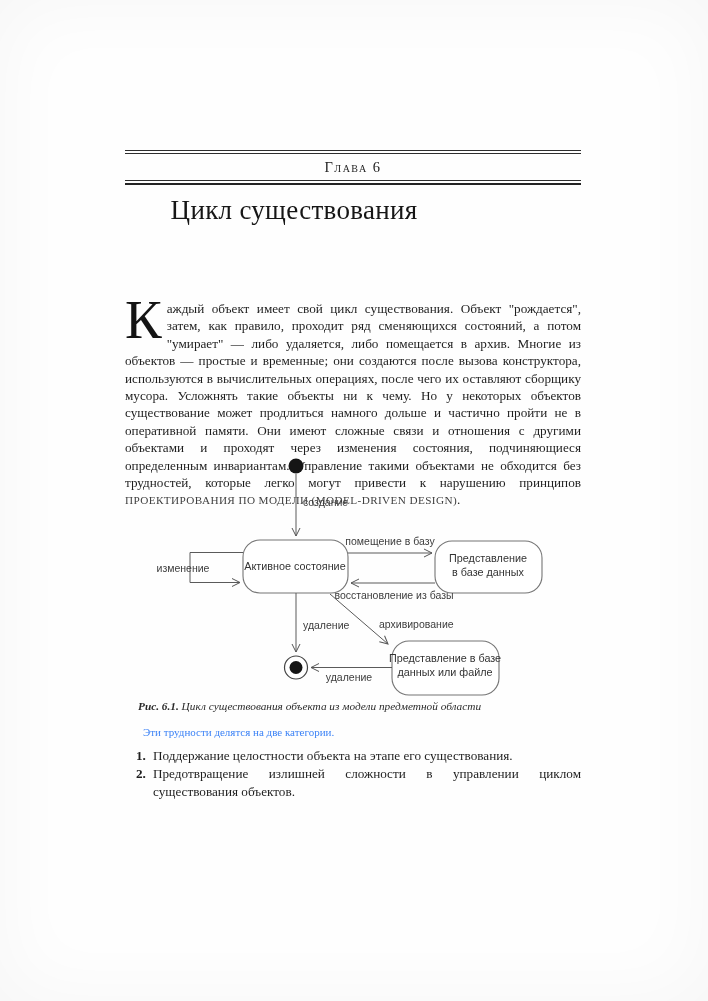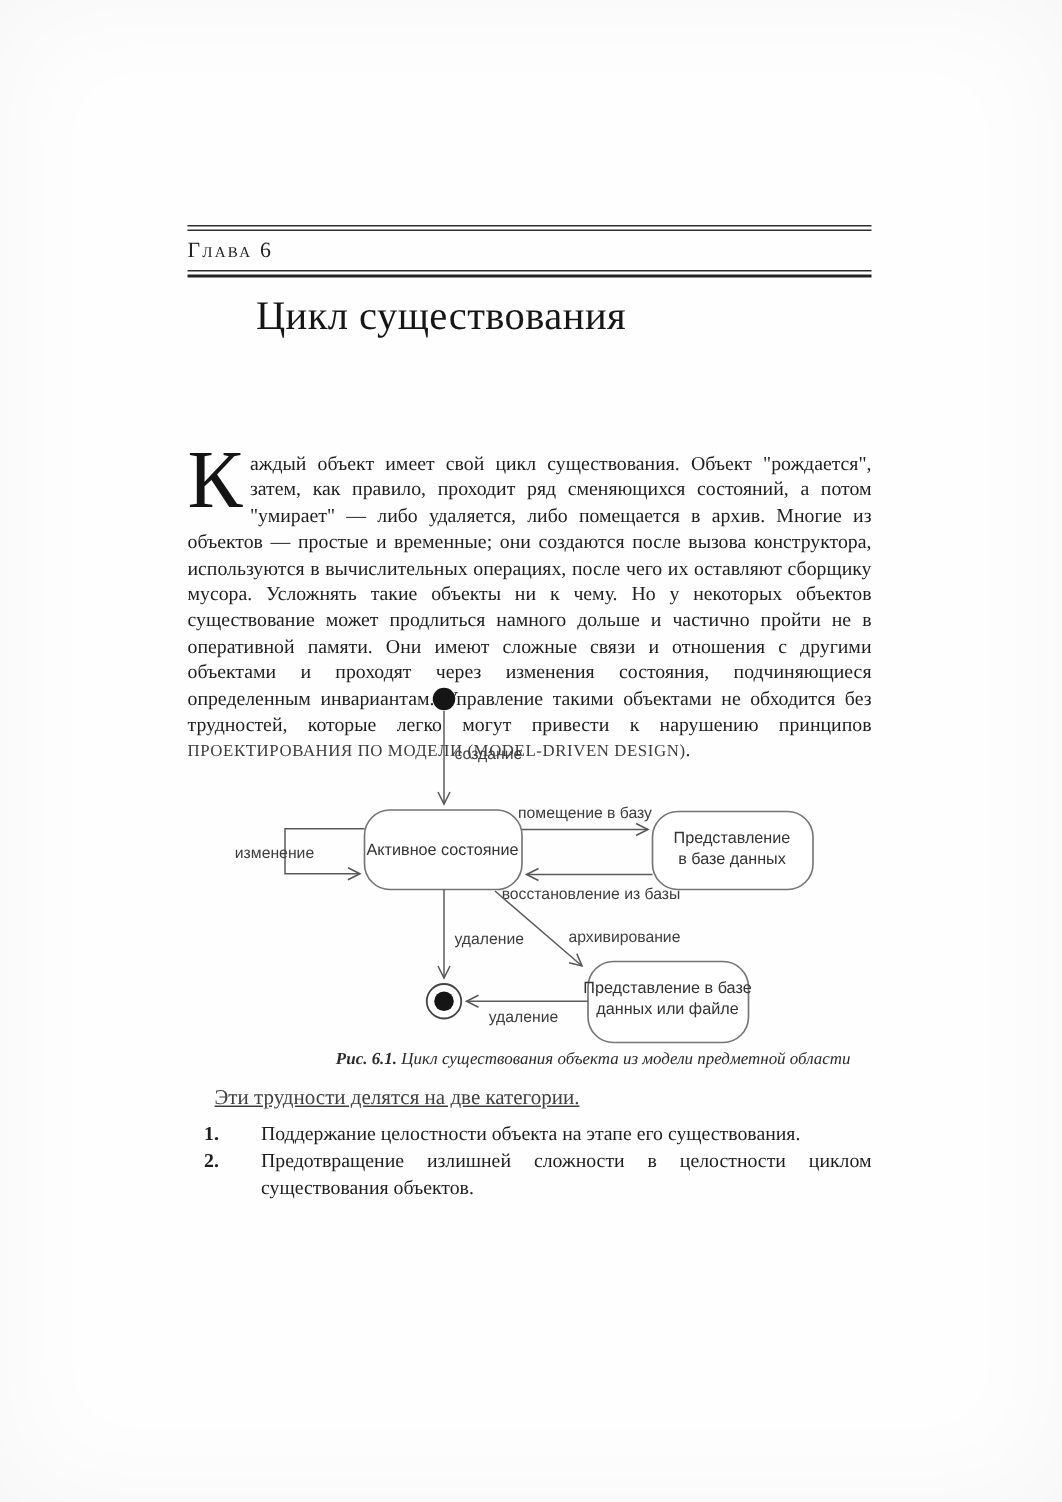--- a/index.html
+++ b/index.html
@@ -14,21 +14,21 @@
   .page{
     position:absolute;inset:0;
     background:#fefefe;
     box-shadow:inset 0 0 80px rgba(0,0,0,0.035);
   }
   
   .chapter-head{position:absolute;left:125px;top:150px;width:456px;}
   .double-rule{height:2px;border-top:1px solid #2e2e2e;border-bottom:1px solid #2e2e2e;}
   .double-rule.bottom{border-bottom-width:2px;border-bottom-color:#242424;}
   .chapter-label{
-    text-align:left;
+    text-align:center;
     font-variant:small-caps;
     font-size:14.5px;
     letter-spacing:1.5px;
     color:#222;
     padding:6px 0 6px 0;
     line-height:14px;
   }
   
   .page-title{
     position:absolute;left:0;top:193px;width:588px;
@@ -64,53 +64,51 @@
     font-family:"Liberation Sans", sans-serif;
     font-size:10.5px;
     fill:#3d3d3d;
   }
   .state-label{
     font-family:"Liberation Sans", sans-serif;
     font-size:10.8px;
     fill:#333333;
   }
   .caption{
-    position:absolute;left:111px;top:700px;width:456px;
-    text-align:right;
+    position:absolute;left:138px;top:700px;width:456px;
+    text-align:left;
     font-size:11.3px;
     font-style:italic;
     color:#2a2a2a;
     line-height:13px;
   }
   .caption .cap-label{font-weight:bold;}
   
   .para2{
     position:absolute;left:125px;top:724px;width:456px;
-    font-size:14px;line-height:17.4px;
+    font-size:11px;line-height:17.4px;
     text-indent:18px;
-    color:#404040;
-    text-decoration:underline;
+    color:#3b82f6;
   }
   .num-list{position:absolute;left:125px;top:747px;width:456px;}
   .list-item{
     display:flex;
     font-size:13.2px;line-height:17.4px;
     margin-bottom:1px;
     color:#1e1e1e;
   }
   .list-item .num{
     flex:none;width:14px;
     margin-left:11px;
     font-weight:bold;
   }
   .list-item .item-text{
     flex:1;
     text-align:justify;
     padding-left:3px;
-    margin-left:21px;
   }
 </style>
 </head>
 <body>
 
 <div class="page">
 
   <div class="chapter-head">
     <div class="double-rule"></div>
     <div class="chapter-label">Глава 6</div>
@@ -178,17 +176,17 @@
 
   <div class="para2">Эти трудности делятся на две категории.</div>
 
   <div class="num-list">
     <div class="list-item">
       <span class="num">1.</span>
       <span class="item-text">Поддержание целостности объекта на этапе его существования.</span>
     </div>
     <div class="list-item">
       <span class="num">2.</span>
-      <span class="item-text">Предотвращение излишней сложности в целостности циклом существования объектов.</span>
+      <span class="item-text">Предотвращение излишней сложности в управлении циклом существования объектов.</span>
     </div>
   </div>
 
 </div>
 
 </body></html>

